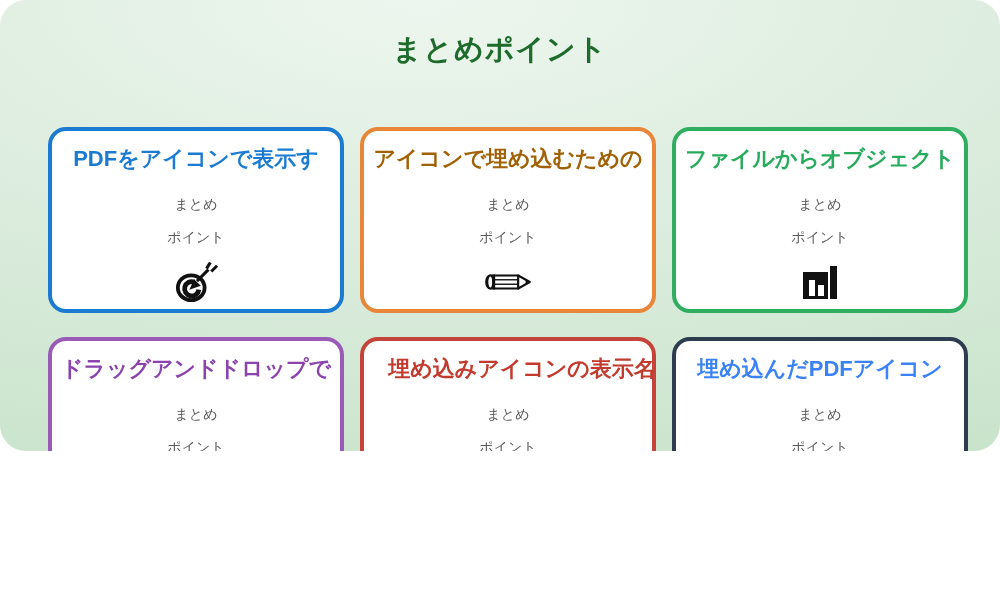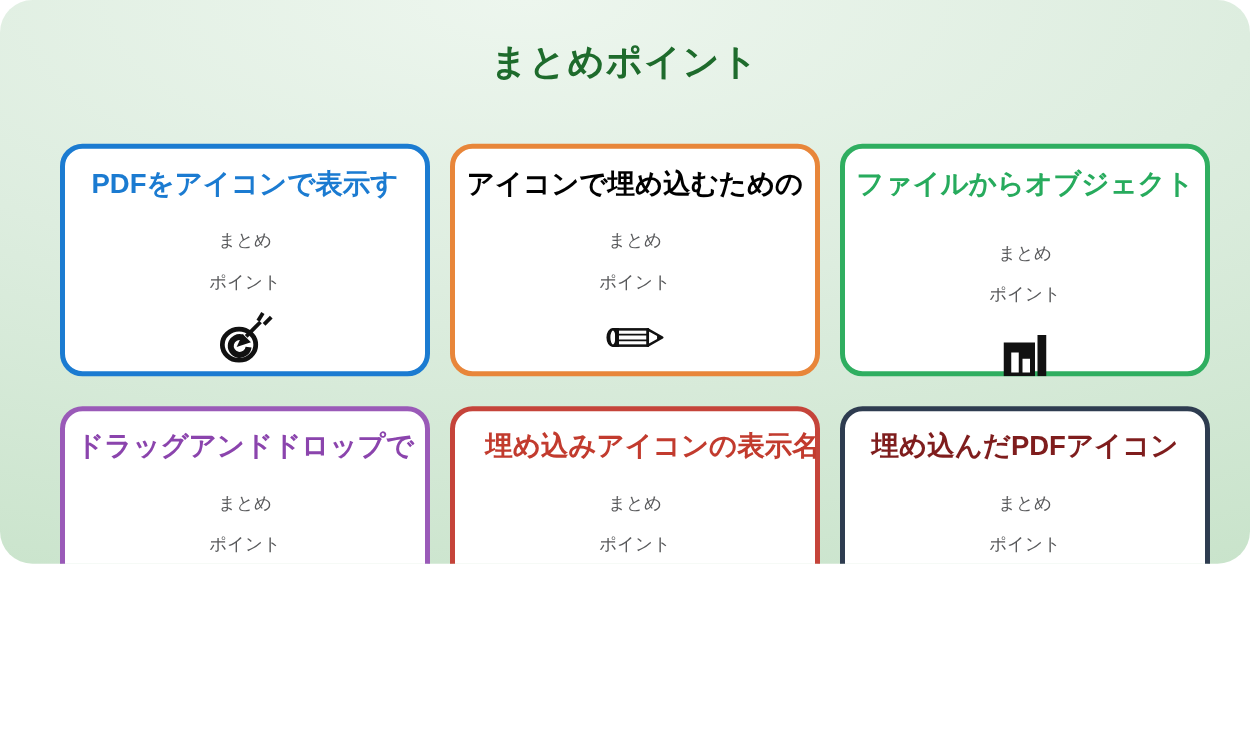--- a/index.html
+++ b/index.html
@@ -20,21 +20,21 @@
   .page-title {
     padding-top: 30px;
     text-align: center;
     font-size: 29px;
     font-weight: 800;
     letter-spacing: 1px;
     color: #1e6b2c;
   }
   .grid {
     position: absolute;
-    left: 48px; top: 115px;
+    left: 48px; top: 127px;
     display: grid;
     grid-template-columns: repeat(3, 296px);
     grid-auto-rows: 186px;
     column-gap: 16px;
     row-gap: 24px;
   }
   .card {
     box-sizing: border-box;
     background: #ffffff;
     border: 4px solid #888;
@@ -88,40 +88,40 @@
           <path d="M22 22 a7.5 7.5 0 1 0 5 8" fill="none" stroke="#111" stroke-width="5"></path>
           <line x1="37" y1="9" x2="25" y2="21" stroke="#111" stroke-width="3.2"></line>
           <path d="M17 30 L29 26 L22 19 Z" fill="#111"></path>
           <line x1="39" y1="1.5" x2="35" y2="8" stroke="#111" stroke-width="3.2"></line>
           <line x1="46" y1="5" x2="40" y2="11" stroke="#111" stroke-width="3.2"></line>
         </svg>
       </div>
     </div>
 
     <div class="card" style="border-color: rgb(232, 134, 58);">
-      <div class="card-title" style="color: #000000;">アイコンで埋め込むための</div>
+      <div class="card-title" style="color: #a16207;">アイコンで埋め込むための</div>
       <div class="card-lines">
         <div>まとめ</div>
         <div>ポイント</div>
       </div>
       <div class="card-icon">
         <svg width="52" height="26" viewBox="0 0 56 26">
           <rect x="13" y="6" width="26" height="14" fill="#fff" stroke="#111" stroke-width="2.2"></rect>
           <line x1="13" y1="10.6" x2="39" y2="10.6" stroke="#111" stroke-width="1.5"></line>
           <line x1="13" y1="15.4" x2="39" y2="15.4" stroke="#111" stroke-width="1.5"></line>
           <path d="M13 6 H9 A4.5 7 0 0 0 9 20 H13 Z" fill="#fff" stroke="#111" stroke-width="2.2"></path>
           <ellipse cx="9" cy="13" rx="3.2" ry="7" fill="#fff" stroke="#111" stroke-width="2"></ellipse>
           <line x1="11.5" y1="6.4" x2="11.5" y2="19.6" stroke="#111" stroke-width="1.4"></line>
           <path d="M39 6 L51.5 13 L39 20 Z" fill="#fff" stroke="#111" stroke-width="2.2" stroke-linejoin="round"></path>
           <path d="M47 10.5 L51.5 13 L47 15.5 Z" fill="#111"></path>
         </svg>
       </div>
     </div>
 
-    <div class="card" style="border-color: rgb(47, 174, 96); gap: 10px;">
+    <div class="card" style="border-color: rgb(47, 174, 96);">
       <div class="card-title" style="color: rgb(39, 171, 93);">ファイルからオブジェクト</div>
       <div class="card-lines">
         <div>まとめ</div>
         <div>ポイント</div>
       </div>
       <div class="card-icon">
         <svg width="36" height="34" viewBox="0 0 36 34">
           <rect x="1" y="7" width="25" height="27" fill="#111"></rect>
           <rect x="7" y="15" width="6" height="16" fill="#fff"></rect>
           <rect x="16" y="20" width="6" height="11" fill="#fff"></rect>
@@ -156,21 +156,21 @@
           <circle cx="10" cy="9" r="7" fill="none" stroke="#111" stroke-width="3.6"></circle>
           <path d="M3.2 10 A6.9 6.9 0 0 0 16.8 10 Z" fill="#111"></path>
           <rect x="7.4" y="13" width="5.2" height="25" fill="#111"></rect>
           <rect x="2.8" y="27" width="5" height="3.2" fill="#111"></rect>
           <rect x="2.8" y="32.5" width="5" height="3.2" fill="#111"></rect>
         </svg>
       </div>
     </div>
 
     <div class="card" style="border-color: rgb(46, 60, 80);">
-      <div class="card-title" style="color: #7f1d1d; text-align: right;">埋め込んだPDFアイコン</div>
+      <div class="card-title" style="color: #3b82f6; text-align: right;">埋め込んだPDFアイコン</div>
       <div class="card-lines">
         <div>まとめ</div>
         <div>ポイント</div>
       </div>
       <div class="card-icon">
         <svg width="26" height="26" viewBox="0 0 28 28">
           <path d="M14 2.2 L17.2 10.8 L26.4 11.1 L19.1 16.8 L21.8 25.6 L14 20.4 L6.2 25.6 L8.9 16.8 L1.6 11.1 L10.8 10.8 Z" fill="#fff" stroke="#111" stroke-width="2.1" stroke-linejoin="miter"></path>
         </svg>
       </div>
     </div>

